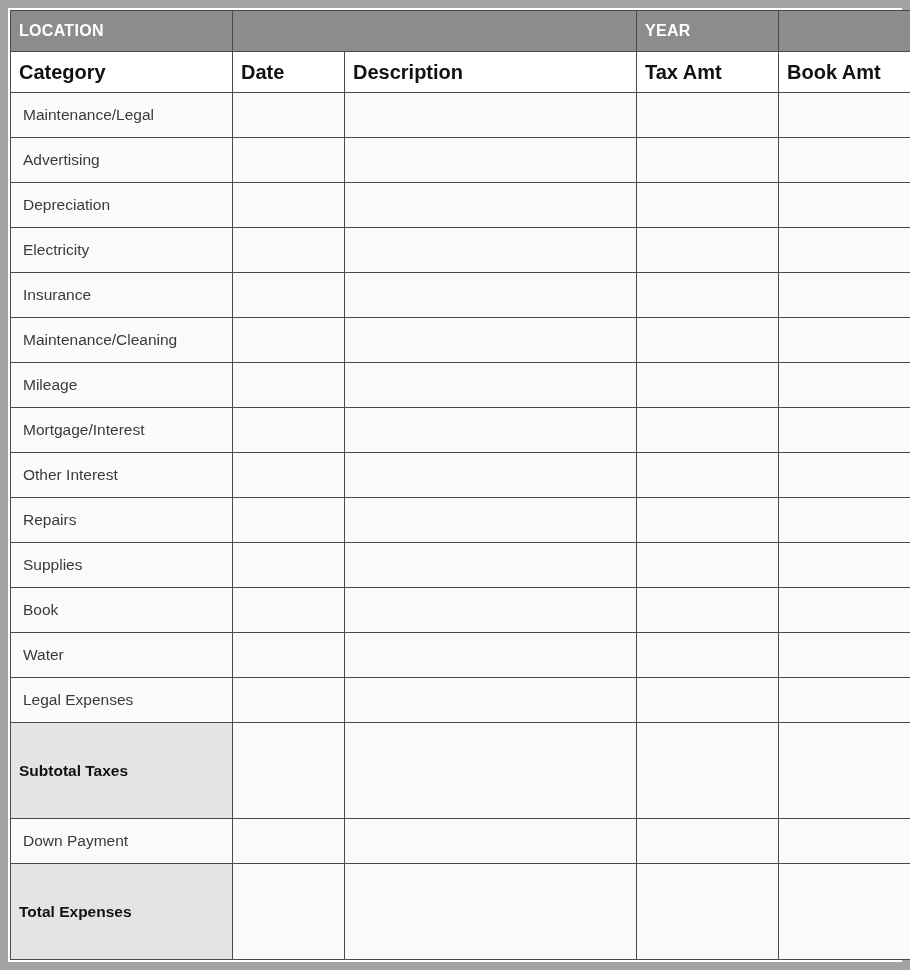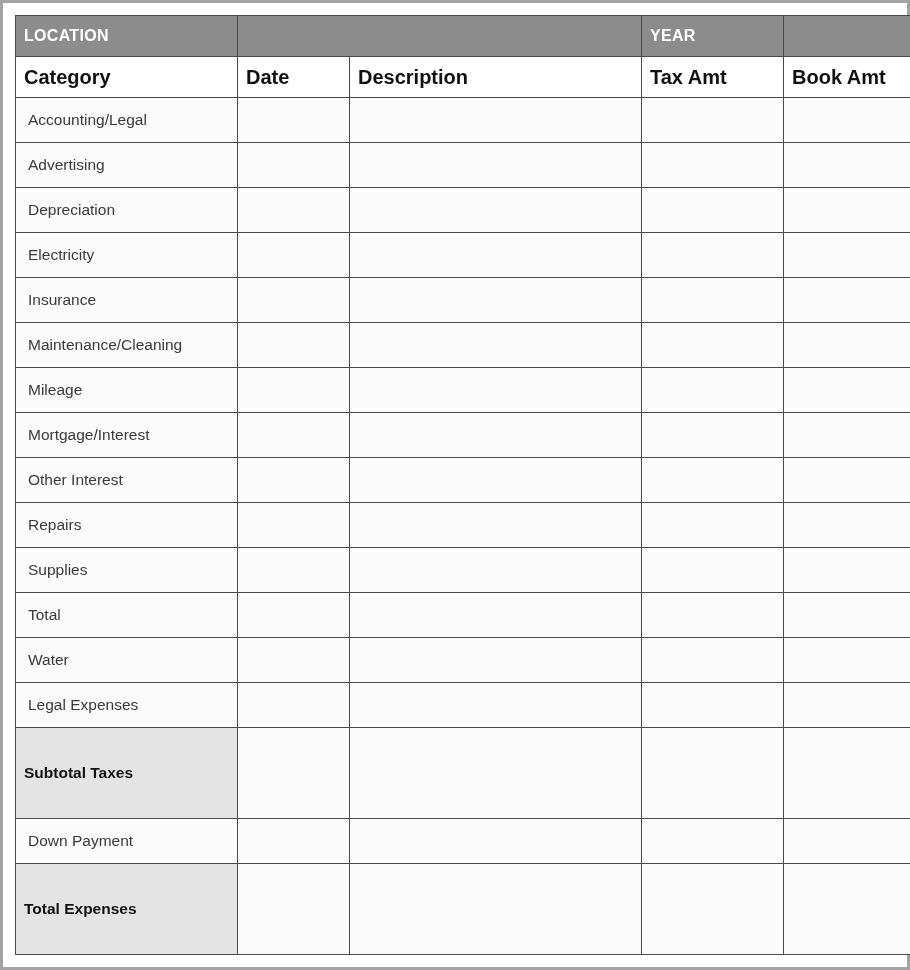--- a/index.html
+++ b/index.html
@@ -10,23 +10,23 @@
   body {
     width: 910px;
     height: 970px;
     font-family: "Liberation Sans", sans-serif;
     overflow: hidden;
   }
   .sheet {
     box-sizing: border-box;
     width: 910px;
     height: 970px;
-    border: 3px solid #a3a3a3;
+    border: 8px solid #a3a3a3;
     background: #ffffff;
-    padding: 12px;
+    padding: 2px;
   }
   table.expense-table {
     border-collapse: collapse;
     width: 100%;
     height: 100%;
     table-layout: fixed;
   }
   table.expense-table td,
   table.expense-table th {
     border: 1px solid #4a4a4a;
@@ -117,21 +117,21 @@
 
       <tr class="header-row">
         <td>Category</td>
         <td>Date</td>
         <td>Description</td>
         <td>Tax Amt</td>
         <td>Book Amt</td>
       </tr>
 
       <tr class="data-row">
-        <td class="cat-cell">Accounting/Legal</td>
+        <td class="cat-cell">Maintenance/Legal</td>
         <td class="empty-cell"></td>
         <td class="empty-cell"></td>
         <td class="empty-cell"></td>
         <td class="empty-cell"></td>
       </tr>
       <tr class="data-row">
         <td class="cat-cell">Advertising</td>
         <td class="empty-cell"></td>
         <td class="empty-cell"></td>
         <td class="empty-cell"></td>
@@ -194,21 +194,21 @@
         <td class="empty-cell"></td>
       </tr>
       <tr class="data-row">
         <td class="cat-cell">Supplies</td>
         <td class="empty-cell"></td>
         <td class="empty-cell"></td>
         <td class="empty-cell"></td>
         <td class="empty-cell"></td>
       </tr>
       <tr class="data-row">
-        <td class="cat-cell">Total</td>
+        <td class="cat-cell">Book</td>
         <td class="empty-cell"></td>
         <td class="empty-cell"></td>
         <td class="empty-cell"></td>
         <td class="empty-cell"></td>
       </tr>
       <tr class="data-row">
         <td class="cat-cell">Water</td>
         <td class="empty-cell"></td>
         <td class="empty-cell"></td>
         <td class="empty-cell"></td>

